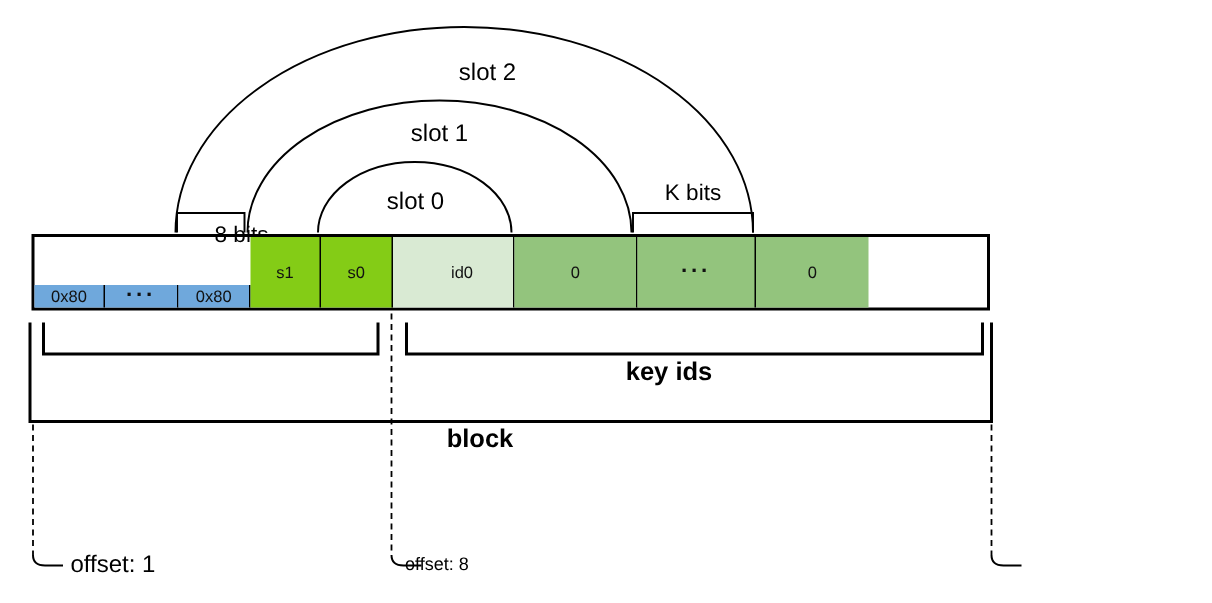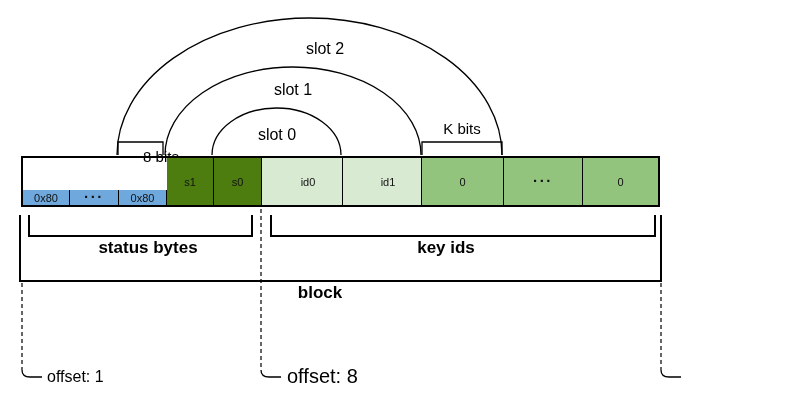--- a/index.html
+++ b/index.html
@@ -48,21 +48,21 @@
     display: flex;
     align-items: center;
     justify-content: center;
     border-right: 1.5px solid #000000;
     box-sizing: border-box;
     font-size: 11px;
     color: #111111;
   }
   .cell:last-child { border-right: none; }
   .c-sb { background: #6fa8dc; margin-top: 32px; } 
-  .c-ss { background: #4d7c0f; } 
+  .c-ss { background: #84cc16; } 
   .c-ki { background: #d9ead3; padding-left: 12px; } 
   .c-kz { background: #93c47d; } 
   .dots {
     font-weight: bold;
     font-size: 15px;
     letter-spacing: 2.5px;
     position: relative;
     top: -5px;
   }
   .lbl {
@@ -123,34 +123,30 @@
       </div>
     <div class="cell c-ss" style="flex:0 0 47px;">
         <span>s1</span>
       </div>
     <div class="cell c-ss" style="flex:0 0 48px;">
         <span>s0</span>
       </div>
     <div class="cell c-ki" style="flex:0 0 81px;">
         <span>id0</span>
       </div>
-    <div class="cell c-ki" style="flex:0 0 79px;">
-        <span>id1</span>
-      </div>
     <div class="cell c-kz" style="flex:0 0 82px;">
         <span>0</span>
       </div>
     <div class="cell c-kz" style="flex:0 0 79px;">
         <span class="dots">...</span>
       </div>
     <div class="cell c-kz" style="flex:0 0 75px;">
         <span>0</span>
       </div>
   </div>
 
-  <div class="lbl bold center" style="left:148px; top:239px;">status bytes</div>
   <div class="lbl bold center" style="left:446px; top:239px;">key ids</div>
   <div class="lbl bold center" style="left:310px; top:284px;padding-left:20px;">block</div>
 
   <div class="lbl" style="left:47px;  top:368px; font-size:16px;">offset: 1</div>
-  <div class="lbl" style="left:287px; top:368px; font-size:20px;">offset: 8</div>
+  <div class="lbl" style="left:270px; top:368px; font-size:12px;">offset: 8</div>
 
 </div>
 
 </body></html>

